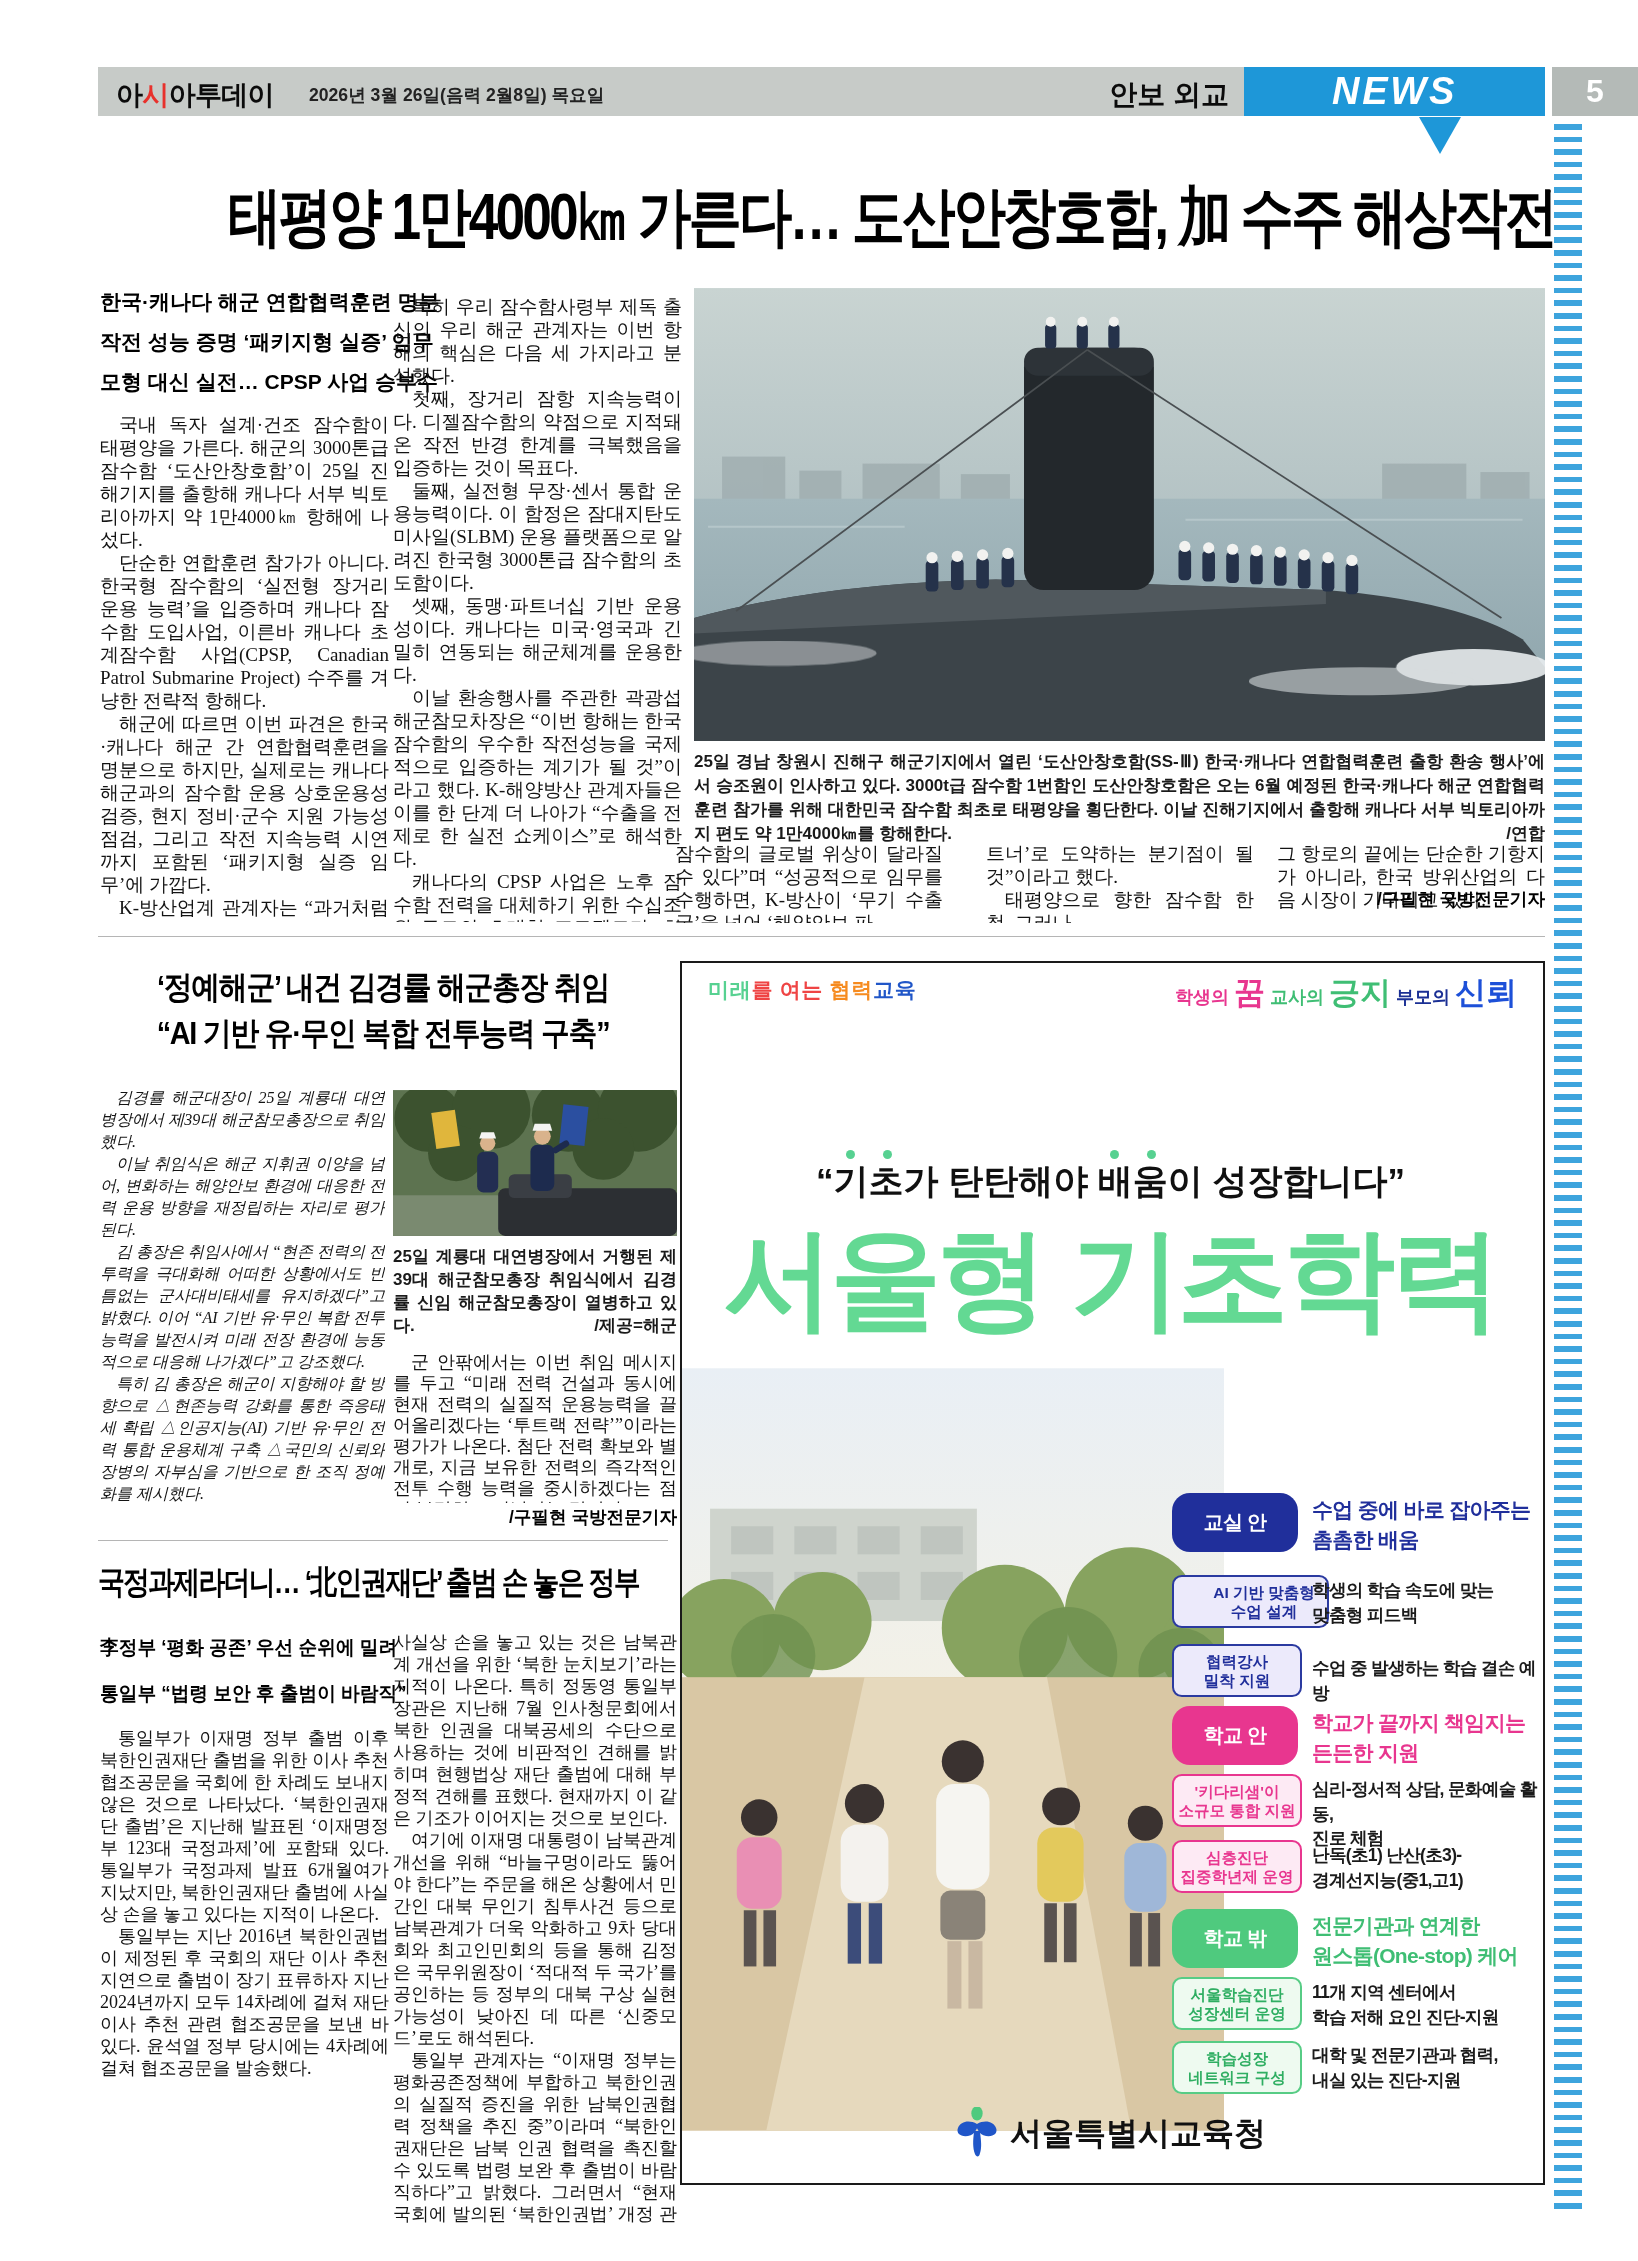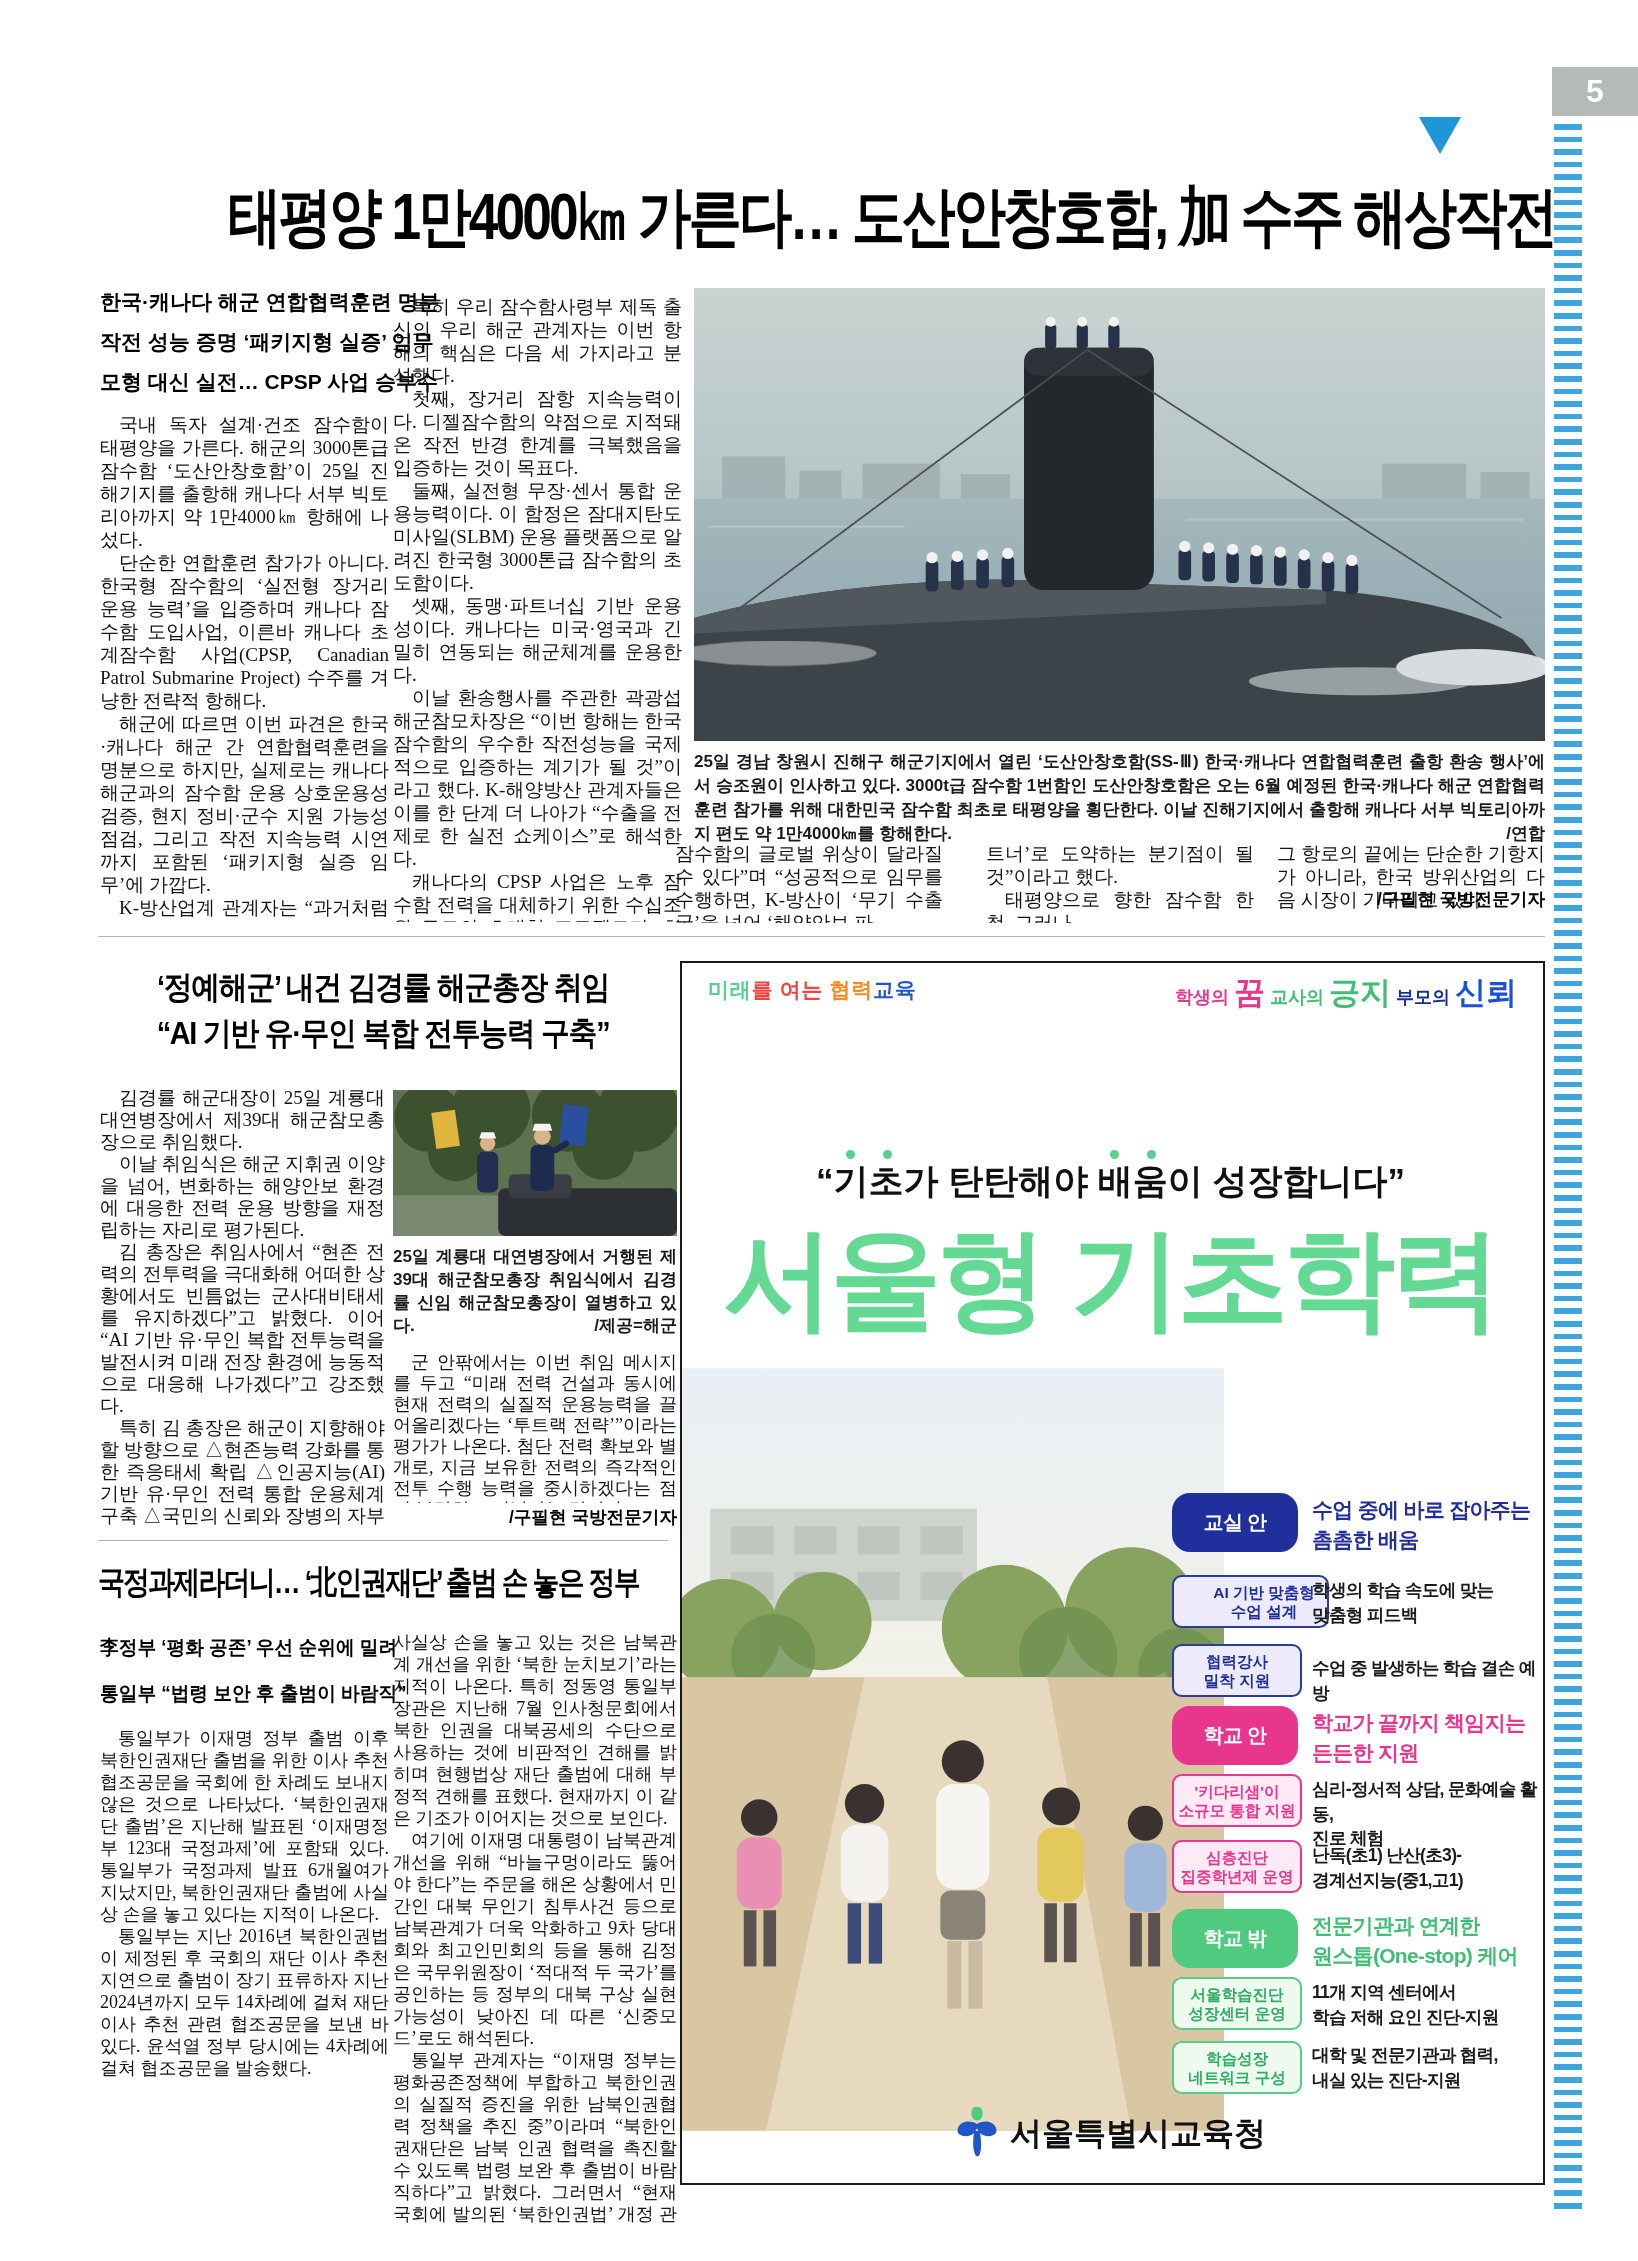--- a/index.html
+++ b/index.html
@@ -68,20 +68,26 @@
   .ib-green{background:#eefaf0;border-color:#57cc85;color:#2fae62;}
   .item-desc{left:1312px;width:232px;font-size:17.6px;font-weight:700;line-height:24.6px;color:#1b1b1b;letter-spacing:-0.7px;}
   .org-row{left:680px;top:2107px;width:861px;display:flex;align-items:center;justify-content:center;gap:11.2px;}
   .org-text{font-size:32px;font-weight:800;color:#111;}
 </style>
 </head>
 <body>
 
 <div class="page">
 
+  <header class="abs masthead sans">
+    <div class="abs logo"><span>아</span><span class="red">시</span><span>아투데이</span></div>
+    <div class="abs dateline">2026년 3월 26일(음력 2월8일)  목요일</div>
+    <div class="abs section">안보 외교</div>
+    <div class="abs newsbox">NEWS</div>
+  </header>
   <div class="abs pagetab sans">5</div>
   <div class="abs news-pointer"></div>
   <div class="abs right-dashes"></div>
 
   <h1 class="abs headline1 sans">태평양 1만4000㎞ 가른다… 도산안창호함, 加 수주 해상작전</h1>
 
   <div class="abs a1sub sans">
     <div>한국·캐나다 해군 연합협력훈련 명분</div>
     <div>작전 성능 증명 ‘패키지형 실증’ 임무</div>
     <div>모형 대신 실전… CPSP 사업 승부수</div>
@@ -201,21 +207,21 @@
     <div class="byline pull33">/구필현 국방전문기자</div>
   </div>
 
   <div class="abs divider" style="left:98px;top:936px;width:1447px;"></div>
 
   <div class="abs h2block sans">
     <div>‘정예해군’ 내건 김경률 해군총장 취임</div>
     <div>“AI 기반 유·무인 복합 전투능력 구축”</div>
   </div>
 
-  <div class="abs col" style="left:100px;top:1087px;width:285px;height:440px;font-size:19px;line-height:22px;">
+  <div class="abs col" style="left:100px;top:1087px;width:285px;height:440px;font-size:16px;line-height:22px;font-style:italic;">
     <p>김경률 해군대장이 25일 계룡대 대연병장에서 제39대 해군참모총장으로 취임했다.</p>
     <p>이날 취임식은 해군 지휘권 이양을 넘어, 변화하는 해양안보 환경에 대응한 전력 운용 방향을 재정립하는 자리로 평가된다.</p>
     <p>김 총장은 취임사에서 “현존 전력의 전투력을 극대화해 어떠한 상황에서도 빈틈없는 군사대비태세를 유지하겠다”고 밝혔다. 이어 “AI 기반 유·무인 복합 전투능력을 발전시켜 미래 전장 환경에 능동적으로 대응해 나가겠다”고 강조했다.</p>
     <p>특히 김 총장은 해군이 지향해야 할 방향으로 △현존능력 강화를 통한 즉응태세 확립 △인공지능(AI) 기반 유·무인 전력 통합 운용체계 구축 △국민의 신뢰와 장병의 자부심을 기반으로 한 조직 정예화를 제시했다.</p>
 
   </div>
 
   <figure class="abs" style="left:393px;top:1090px;width:284px;height:146px;">
     <svg width="284" height="146" viewBox="0 0 405 208">
       <rect width="405" height="208" fill="#5d7350"></rect>

